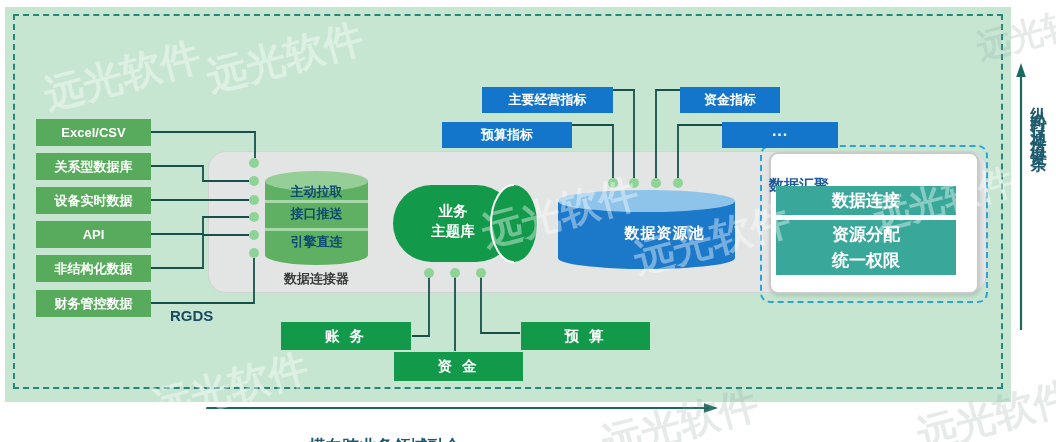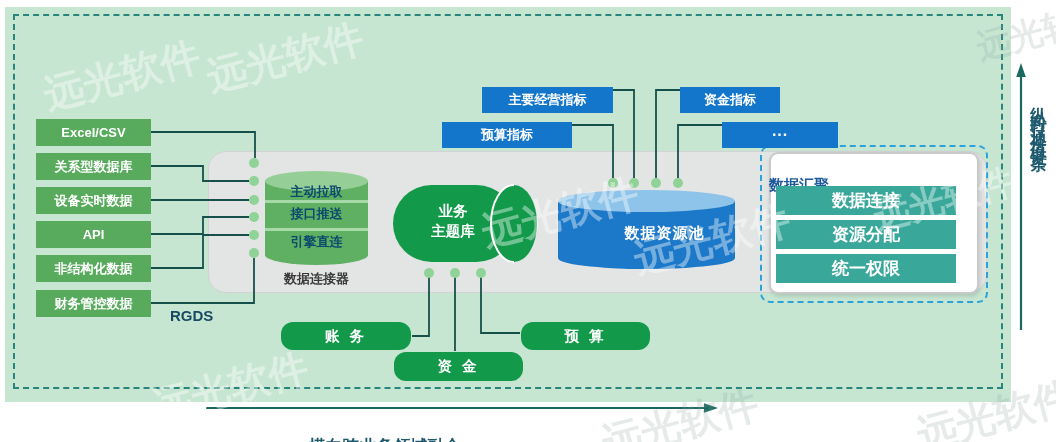--- a/index.html
+++ b/index.html
@@ -7,21 +7,21 @@
     position:relative; width:1056px; height:442px; background:#ffffff;
     font-family:"Liberation Sans","DejaVu Sans",sans-serif; overflow:hidden;
   }
   .abs { position:absolute; }
   .flexc { display:flex; align-items:center; justify-content:center; text-align:center; }
   .green-panel { left:5px; top:7px; width:1006px; height:395px; background:#c6e6d1; }
   .dashed-border { left:13px; top:14px; width:990px; height:375px; border:2px dashed #27857b; box-sizing:border-box; }
   .platform { left:208px; top:151px; width:779px; height:142px; background:#e3e4e4; border:1px solid #d2d3d3; border-radius:18px; box-sizing:border-box; }
   .src-box { left:36px; width:115px; height:27px; background:#58ab5c; color:#fff; font-size:13px; font-weight:600; }
   .ind-box { height:26px; background:#1376ca; color:#fff; font-size:13px; font-weight:600;margin-top:10px; }
-  .dom-box { height:28px; background:#12994a; color:#fff; font-size:14.5px; font-weight:600; letter-spacing:3px;border-radius:12px; }
+  .dom-box { height:28px; background:#12994a; color:#fff; font-size:14.5px; font-weight:600; letter-spacing:3px; }
   .band-label { left:265px; width:103px; height:16px; color:#0c4a6e; font-size:13px; font-weight:600; }
   .agg-dashed { left:760px; top:145px; width:228px; height:158px; border:2px dashed #2ba3d9; border-radius:10px; box-sizing:border-box; }
   .agg-panel { left:769px; top:152px; width:210px; height:142px; background:#ffffff; border:2px solid #c9caca; border-radius:9px; box-sizing:border-box; box-shadow:1px 2px 4px rgba(0,0,0,0.15); }
   .agg-title { left:769px; top:176px; width:210px; color:#1c5a9c; font-size:15px; font-weight:bold; text-align:left; }
   .agg-item { left:776px; width:180px; height:29px; background:#39a89b; color:#fff; font-size:17px; font-weight:600; }
   .rgds { left:170px; top:307px; width:60px; color:#174a63; font-size:15px; font-weight:bold; }
   .connector-label { left:260px; top:270px; width:113px; color:#3a3a3a; font-size:13px; font-weight:bold; text-align:center; }
   .topic-text { left:396px; top:202px; width:114px; color:#fff; font-size:14.5px; font-weight:bold; line-height:19.5px; text-align:center; }
   .pool-label { left:576px; top:224px; width:177px; color:#fff; font-size:15px; font-weight:bold; text-align:center; letter-spacing:1px; }
   .h-axis-text { left:240px; top:412px; width:290px; color:#1e5a6e; font-size:17px; font-weight:bold; text-align:center;margin-top:23px; }
@@ -138,21 +138,21 @@
   <div class="abs pool-label lbl">数据资源池</div>
 
   <div class="abs flexc ind-box lbl" style="left:442px;top:112px;width:130px">预算指标</div>
   <div class="abs flexc ind-box lbl" style="left:482px;top:77px;width:131px">主要经营指标</div>
   <div class="abs flexc ind-box lbl" style="left:680px;top:77px;width:100px">资金指标</div>
   <div class="abs flexc ind-box lbl" style="left:722px;top:112px;width:116px;font-size:16px">···</div>
 
   <div class="abs agg-title lbl">数据汇聚</div>
   <div class="abs flexc agg-item lbl" style="top:186px">数据连接</div>
   <div class="abs flexc agg-item lbl" style="top:220px">资源分配</div>
-  <div class="abs flexc agg-item lbl" style="top:254px">统一权限</div>
+  <div class="abs flexc agg-item lbl" style="top:246px">统一权限</div>
 
   <div class="abs flexc dom-box lbl" style="left:281px;top:322px;width:130px">账 务</div>
   <div class="abs flexc dom-box lbl" style="left:394px;top:352px;width:129px;height:29px">资 金</div>
   <div class="abs flexc dom-box lbl" style="left:521px;top:322px;width:129px">预 算</div>
 
   <div class="abs h-axis-text lbl">横向跨业务领域融合</div>
   <div class="abs v-axis-text lbl">纵向打通价值链条</div>
 
   <span class="abs wm wm-light" style="left:42px;top:48px;font-size:40px">远光软件</span>
   <span class="abs wm wm-light" style="left:205px;top:30px;font-size:40px">远光软件</span>

